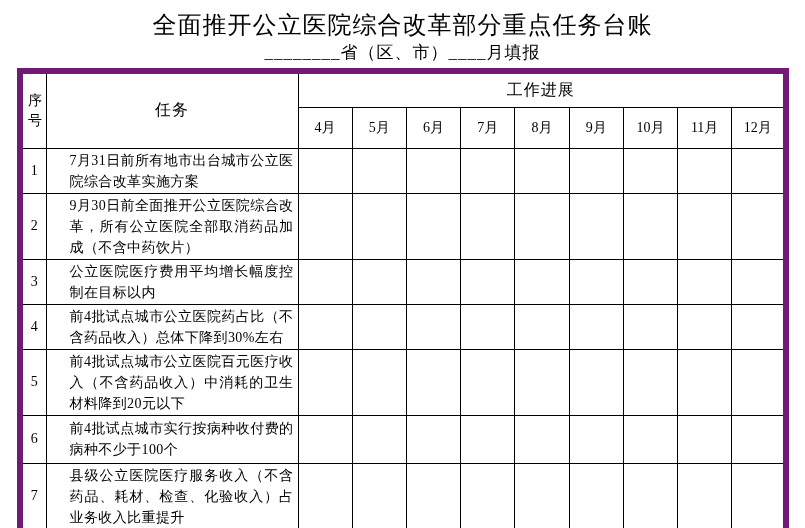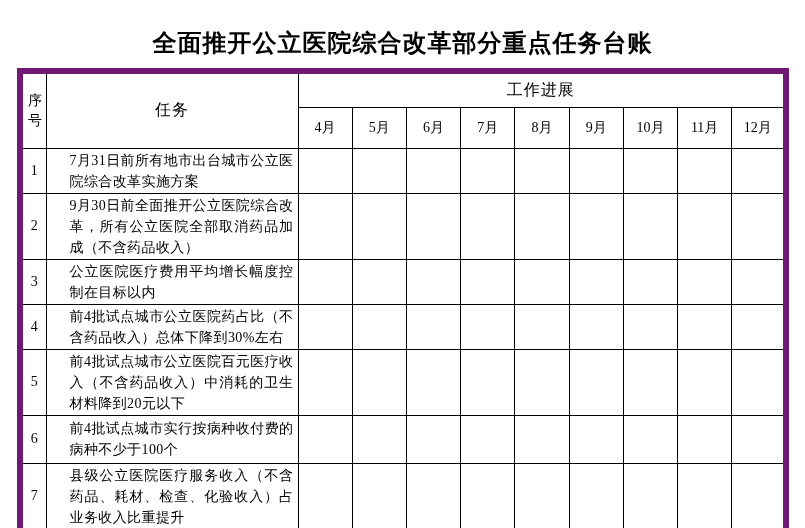--- a/index.html
+++ b/index.html
@@ -6,24 +6,24 @@
   html,body { background:#ffffff; }
   .page {
     position:relative;
     width:805px; height:528px;
     background:#ffffff;
     color:#000;
     font-family:"Liberation Serif","DejaVu Serif",serif;
     overflow:hidden;
   }
   .doc-title {
-    padding-top:28px;
+    padding-top:10px;
     text-align:center;
     font-size:24px;
-    font-weight:bold;
+    font-weight:normal;
     letter-spacing:1px;
     line-height:30px;
   }
   .doc-subtitle {
     text-align:center;
     font-size:17px;
     letter-spacing:1px;
     line-height:22px;
     margin-top:2px;
   }
@@ -68,20 +68,21 @@
     letter-spacing:0.4px;
   }
   td.progress-cell { background:#ffffff; }
 </style>
 </head>
 <body>
 
 <div class="page">
 
   <div class="doc-title">全面推开公立医院综合改革部分重点任务台账</div>
+  <div class="doc-subtitle">________省（区、市）____月填报</div>
 
   <table class="ledger">
     <colgroup>
       <col style="width:26px">
       <col style="width:252px">
       <col span="9">
     </colgroup>
     <thead>
       <tr style="height:36px">
         <th class="hdr hdr-seq" rowspan="2">序号</th>
@@ -109,21 +110,21 @@
         <td class="progress-cell"></td>
         <td class="progress-cell"></td>
         <td class="progress-cell"></td>
         <td class="progress-cell"></td>
         <td class="progress-cell"></td>
         <td class="progress-cell"></td>
         <td class="progress-cell"></td>
       </tr>
       <tr style="height:63px">
         <td class="seq-cell">2</td>
-        <td class="task-cell">9月30日前全面推开公立医院综合改革，所有公立医院全部取消药品加成（不含药品收入）</td>
+        <td class="task-cell">9月30日前全面推开公立医院综合改革，所有公立医院全部取消药品加成（不含中药饮片）</td>
         <td class="progress-cell"></td>
         <td class="progress-cell"></td>
         <td class="progress-cell"></td>
         <td class="progress-cell"></td>
         <td class="progress-cell"></td>
         <td class="progress-cell"></td>
         <td class="progress-cell"></td>
         <td class="progress-cell"></td>
         <td class="progress-cell"></td>
       </tr>

